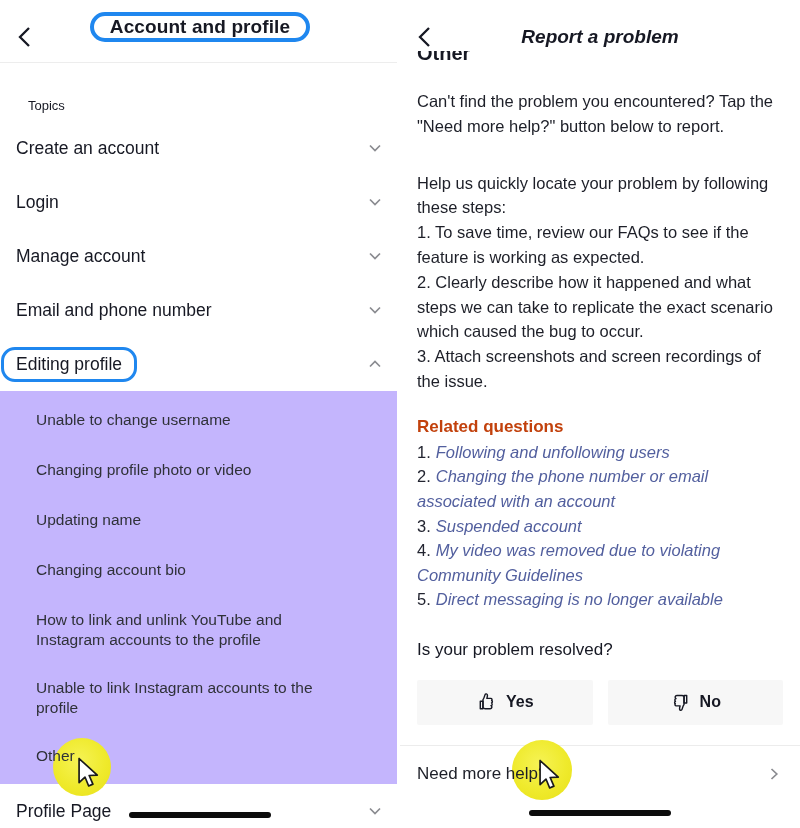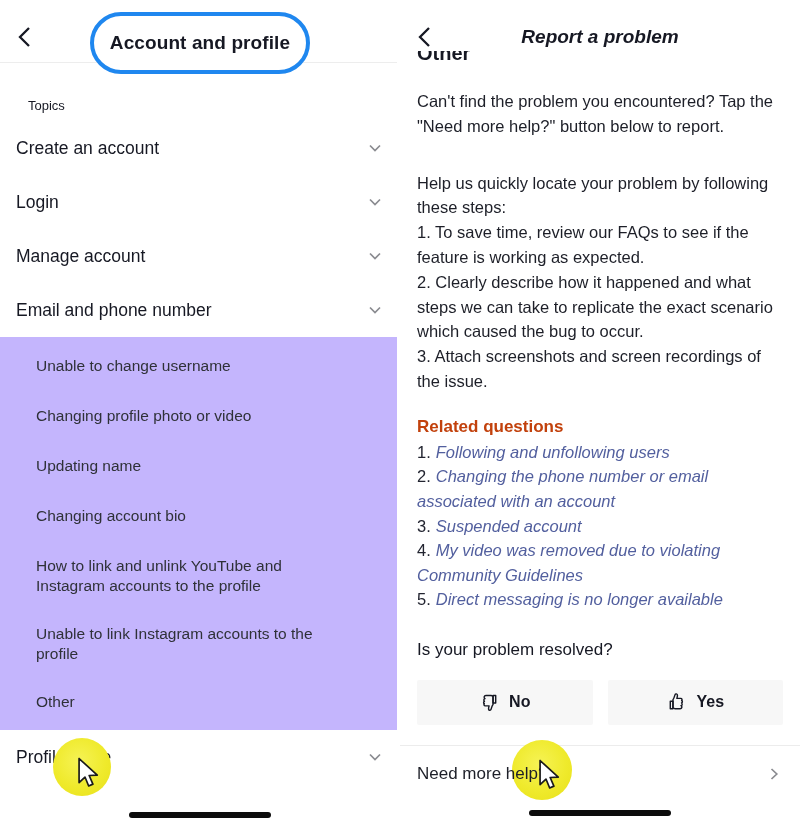--- a/index.html
+++ b/index.html
@@ -4,21 +4,21 @@
 <style>
   html,body{margin:0;padding:0;background:#fff;}
   body{font-family:"Liberation Sans","DejaVu Sans",sans-serif;color:#161823;}
   .stage{position:relative;width:800px;height:828px;overflow:hidden;background:#fff;display:flex;}
   .panel{position:relative;width:400px;height:828px;overflow:hidden;background:#fff;flex:0 0 400px;}
 
   
   .lp-header{position:relative;height:62px;}
   .back-btn{position:absolute;left:13px;top:25px;width:24px;height:26px;background:none;border:none;padding:0;cursor:pointer;}
   .lp-title-wrap{position:absolute;left:0;right:0;top:12px;display:flex;justify-content:center;}
-  .annot-oval{border:4px solid #1f87ef;border-radius:999px;padding:16px 16px;font-size:19px;font-weight:700;letter-spacing:.1px;background:#fff;}
+  .annot-oval{border:4px solid #1f87ef;border-radius:999px;padding:0 16px;font-size:19px;font-weight:700;letter-spacing:.1px;background:#fff;}
   .lp-divider{height:1px;background:#ededed;margin-right:3px;}
   .topics-heading{margin:30px 28px 0;font-size:13px;font-weight:400;line-height:26px;}
   .topic-row{display:flex;align-items:center;justify-content:space-between;height:54px;margin:0 16px;font-size:17.5px;cursor:pointer;}
   .topic-row.first{margin-top:2px;}
   .annot-box{display:inline-block;border:3.5px solid #1f87ef;border-radius:14px;padding:4px 12px;margin-left:-15px;background:transparent;}
   .gray-section{background:#c4b5fd;margin-right:3px;padding:4px 0 3px;}
   .sub-row{display:flex;align-items:center;height:50px;padding:0 60px 0 36px;font-size:15.5px;color:#2f3138;cursor:pointer;}
   .sub-row.multi{height:auto;display:block;padding:15px 60px 14px 36px;line-height:19.5px;}
   .profile-row{display:flex;align-items:center;justify-content:space-between;height:54px;margin:0 16px;font-size:17.5px;cursor:pointer;}
 
@@ -106,20 +106,30 @@
       </span>
     </div>
     <div class="topic-row">
       <span>Email and phone number</span>
       <span class="icon">
         <svg width="18" height="18" viewBox="0 0 18 18">
             <polyline points="4,6.5 9,11.5 14,6.5" fill="none" stroke="#8a8b90" stroke-width="1.7"></polyline>
           </svg>
       </span>
     </div>
+    <div class="topic-row">
+      <span class="annot-box">
+        <span>Editing profile</span>
+      </span>
+      <span class="icon">
+        <svg width="18" height="18" viewBox="0 0 18 18">
+            <polyline points="4,11.5 9,6.5 14,11.5" fill="none" stroke="#8a8b90" stroke-width="1.7"></polyline>
+          </svg>
+      </span>
+    </div>
 
     <div class="gray-section">
       <div class="sub-row">
         <span>Unable to change username</span>
       </div>
       <div class="sub-row">
         <span>Changing profile photo or video</span>
       </div>
       <div class="sub-row">
         <span>Updating name</span>
@@ -197,42 +207,42 @@
       <div class="rq">
         <span class="rq-num">4.</span><span class="rq-link">My video was removed due to violating Community Guidelines</span>
       </div>
       <div class="rq">
         <span class="rq-num">5.</span><span class="rq-link">Direct messaging is no longer available</span>
       </div>
 
       <div class="resolved-heading">Is your problem resolved?</div>
 
       <div class="btn-row">
+        <button class="pill-btn">
+          <span class="icon">
+            <svg width="21" height="21" viewBox="0 0 22 22">
+              <g fill="none" stroke="#161823" stroke-width="1.5" stroke-linejoin="round" stroke-linecap="round">
+                <path d="M4.5 9.7 h2.8 v7.8 H4.5 z"></path>
+                <path d="M7.3 16.6 c0.6 0.6 1.3 0.9 2.2 0.9 h5.3 c1.9 0 2.5 -2.4 0.9 -3.2 c1.3 -0.2 1.7 -2 0.6 -2.8 c1.1 -0.4 1.2 -2.1 0.1 -2.6 c0.8 -0.7 0.4 -2.2 -0.9 -2.2 h-4.1 c0.3 -1 0.6 -2.3 0.6 -3.2 c0 -1.7 -2.1 -2.1 -2.6 -0.5 c-0.5 1.7 -1.4 4.3 -2.1 5 z"></path>
+              </g>
+            </svg>
+          </span>
+          <span>Yes</span>
+        </button>
         <button class="pill-btn">
           <span class="icon">
             <svg width="21" height="21" viewBox="0 0 22 22">
               <g fill="none" stroke="#161823" stroke-width="1.5" stroke-linejoin="round" stroke-linecap="round" transform="rotate(180 11 10.6)">
                 <path d="M4.5 9.7 h2.8 v7.8 H4.5 z"></path>
                 <path d="M7.3 16.6 c0.6 0.6 1.3 0.9 2.2 0.9 h5.3 c1.9 0 2.5 -2.4 0.9 -3.2 c1.3 -0.2 1.7 -2 0.6 -2.8 c1.1 -0.4 1.2 -2.1 0.1 -2.6 c0.8 -0.7 0.4 -2.2 -0.9 -2.2 h-4.1 c0.3 -1 0.6 -2.3 0.6 -3.2 c0 -1.7 -2.1 -2.1 -2.6 -0.5 c-0.5 1.7 -1.4 4.3 -2.1 5 z"></path>
               </g>
             </svg>
           </span>
           <span>No</span>
         </button>
-        <button class="pill-btn">
-          <span class="icon">
-            <svg width="21" height="21" viewBox="0 0 22 22">
-              <g fill="none" stroke="#161823" stroke-width="1.5" stroke-linejoin="round" stroke-linecap="round">
-                <path d="M4.5 9.7 h2.8 v7.8 H4.5 z"></path>
-                <path d="M7.3 16.6 c0.6 0.6 1.3 0.9 2.2 0.9 h5.3 c1.9 0 2.5 -2.4 0.9 -3.2 c1.3 -0.2 1.7 -2 0.6 -2.8 c1.1 -0.4 1.2 -2.1 0.1 -2.6 c0.8 -0.7 0.4 -2.2 -0.9 -2.2 h-4.1 c0.3 -1 0.6 -2.3 0.6 -3.2 c0 -1.7 -2.1 -2.1 -2.6 -0.5 c-0.5 1.7 -1.4 4.3 -2.1 5 z"></path>
-              </g>
-            </svg>
-          </span>
-          <span>Yes</span>
-        </button>
       </div>
 
       <div class="rp-divider"></div>
 
       <div class="need-row">
         <span class="need-label raise">Need more help?</span>
         <span class="icon">
           <svg width="18" height="18" viewBox="0 0 18 18">
               <polyline points="6.5,4 11.8,9 6.5,14" fill="none" stroke="#8a8b90" stroke-width="1.7"></polyline>
             </svg>

